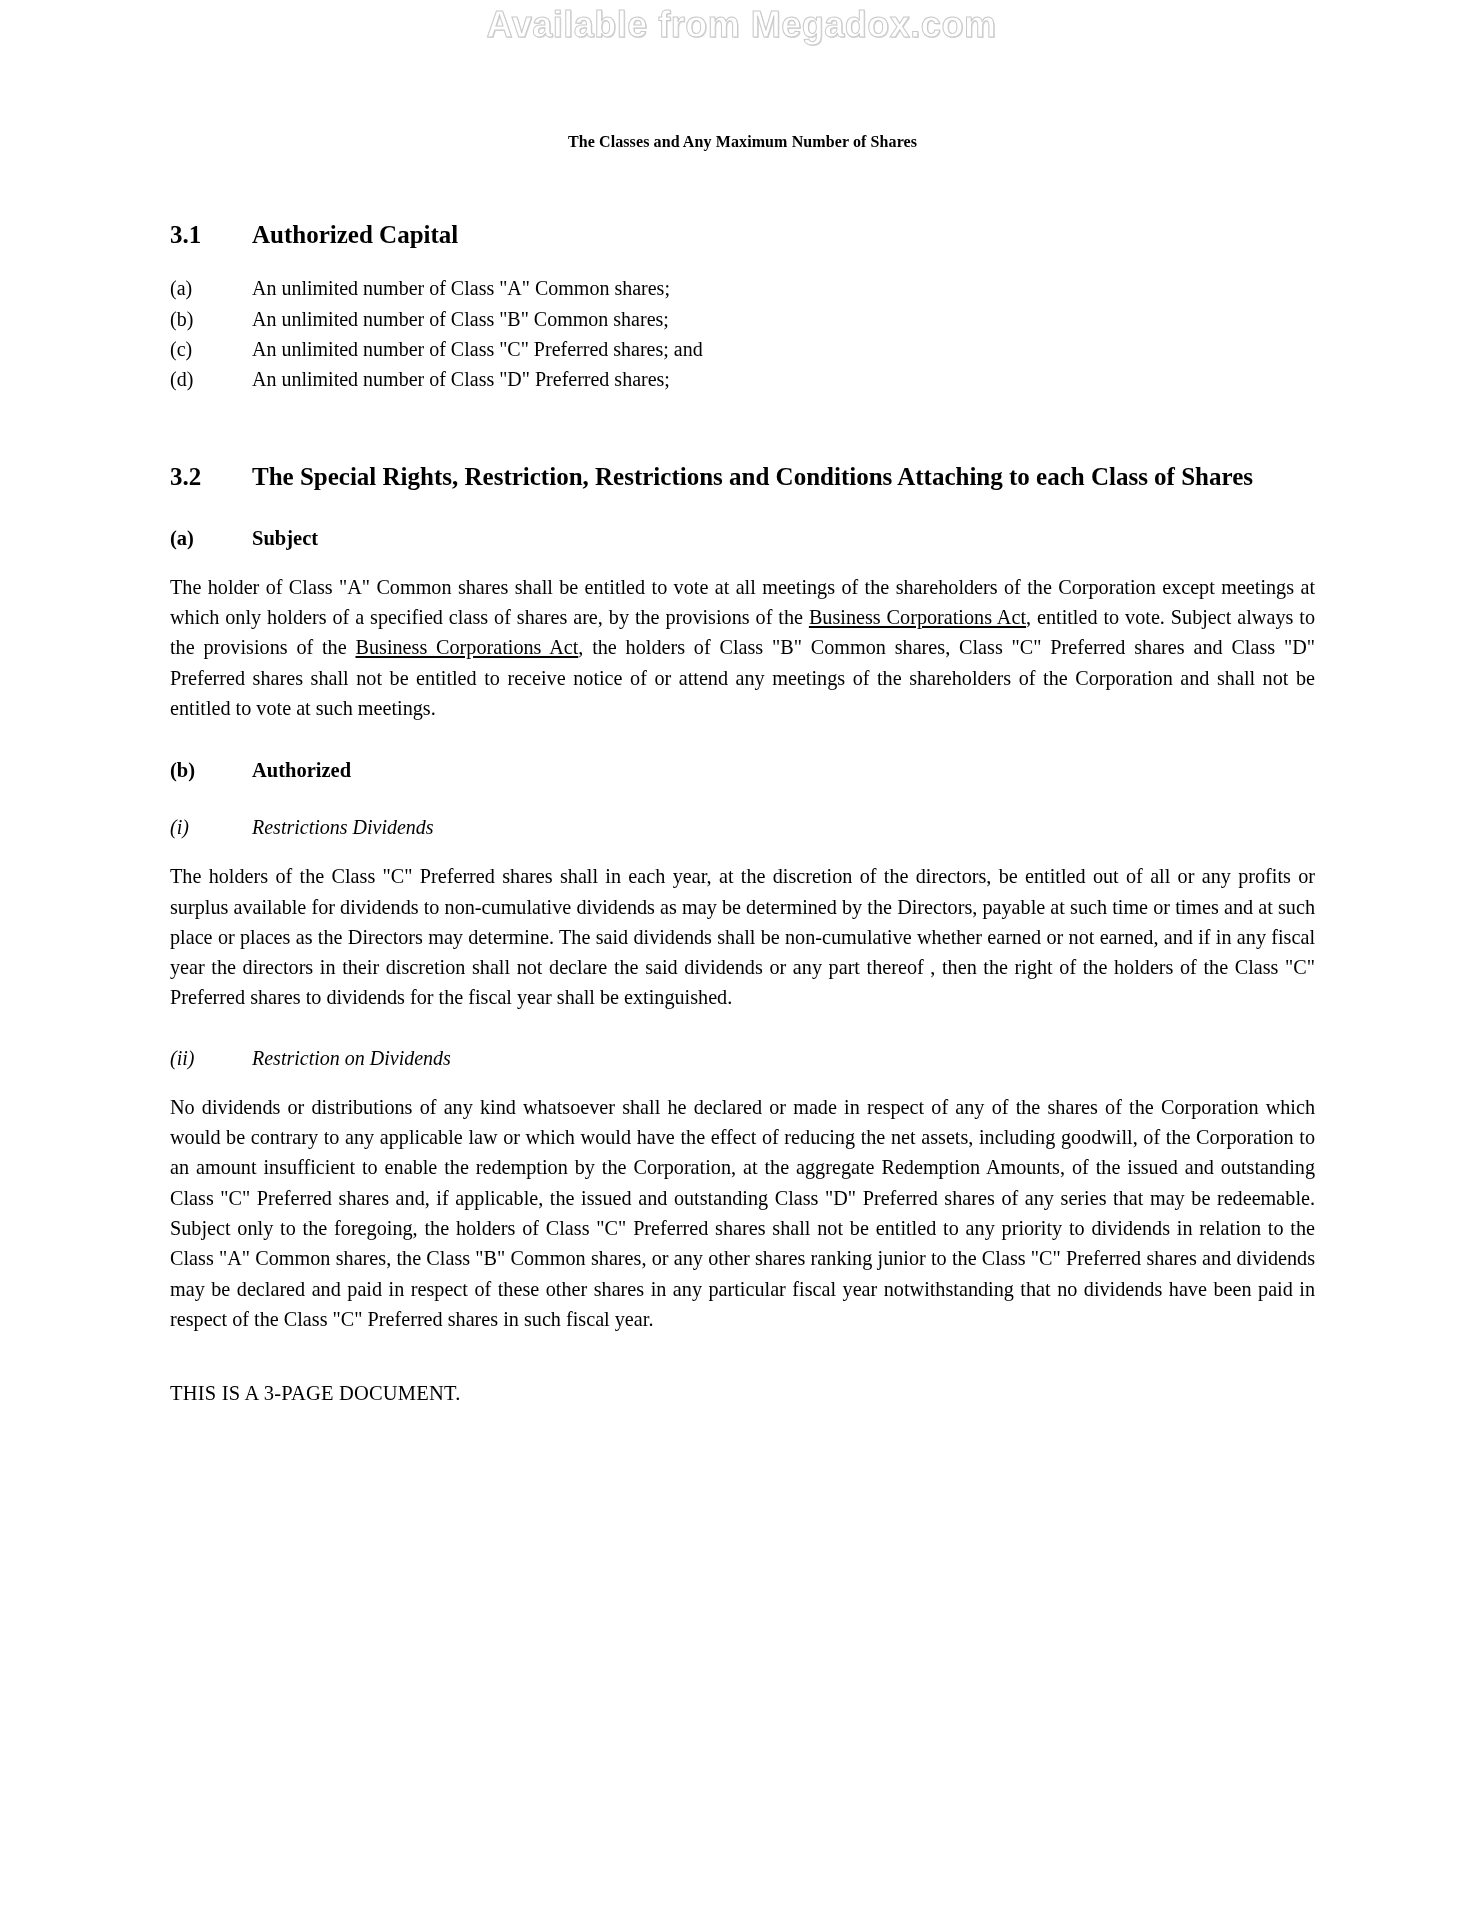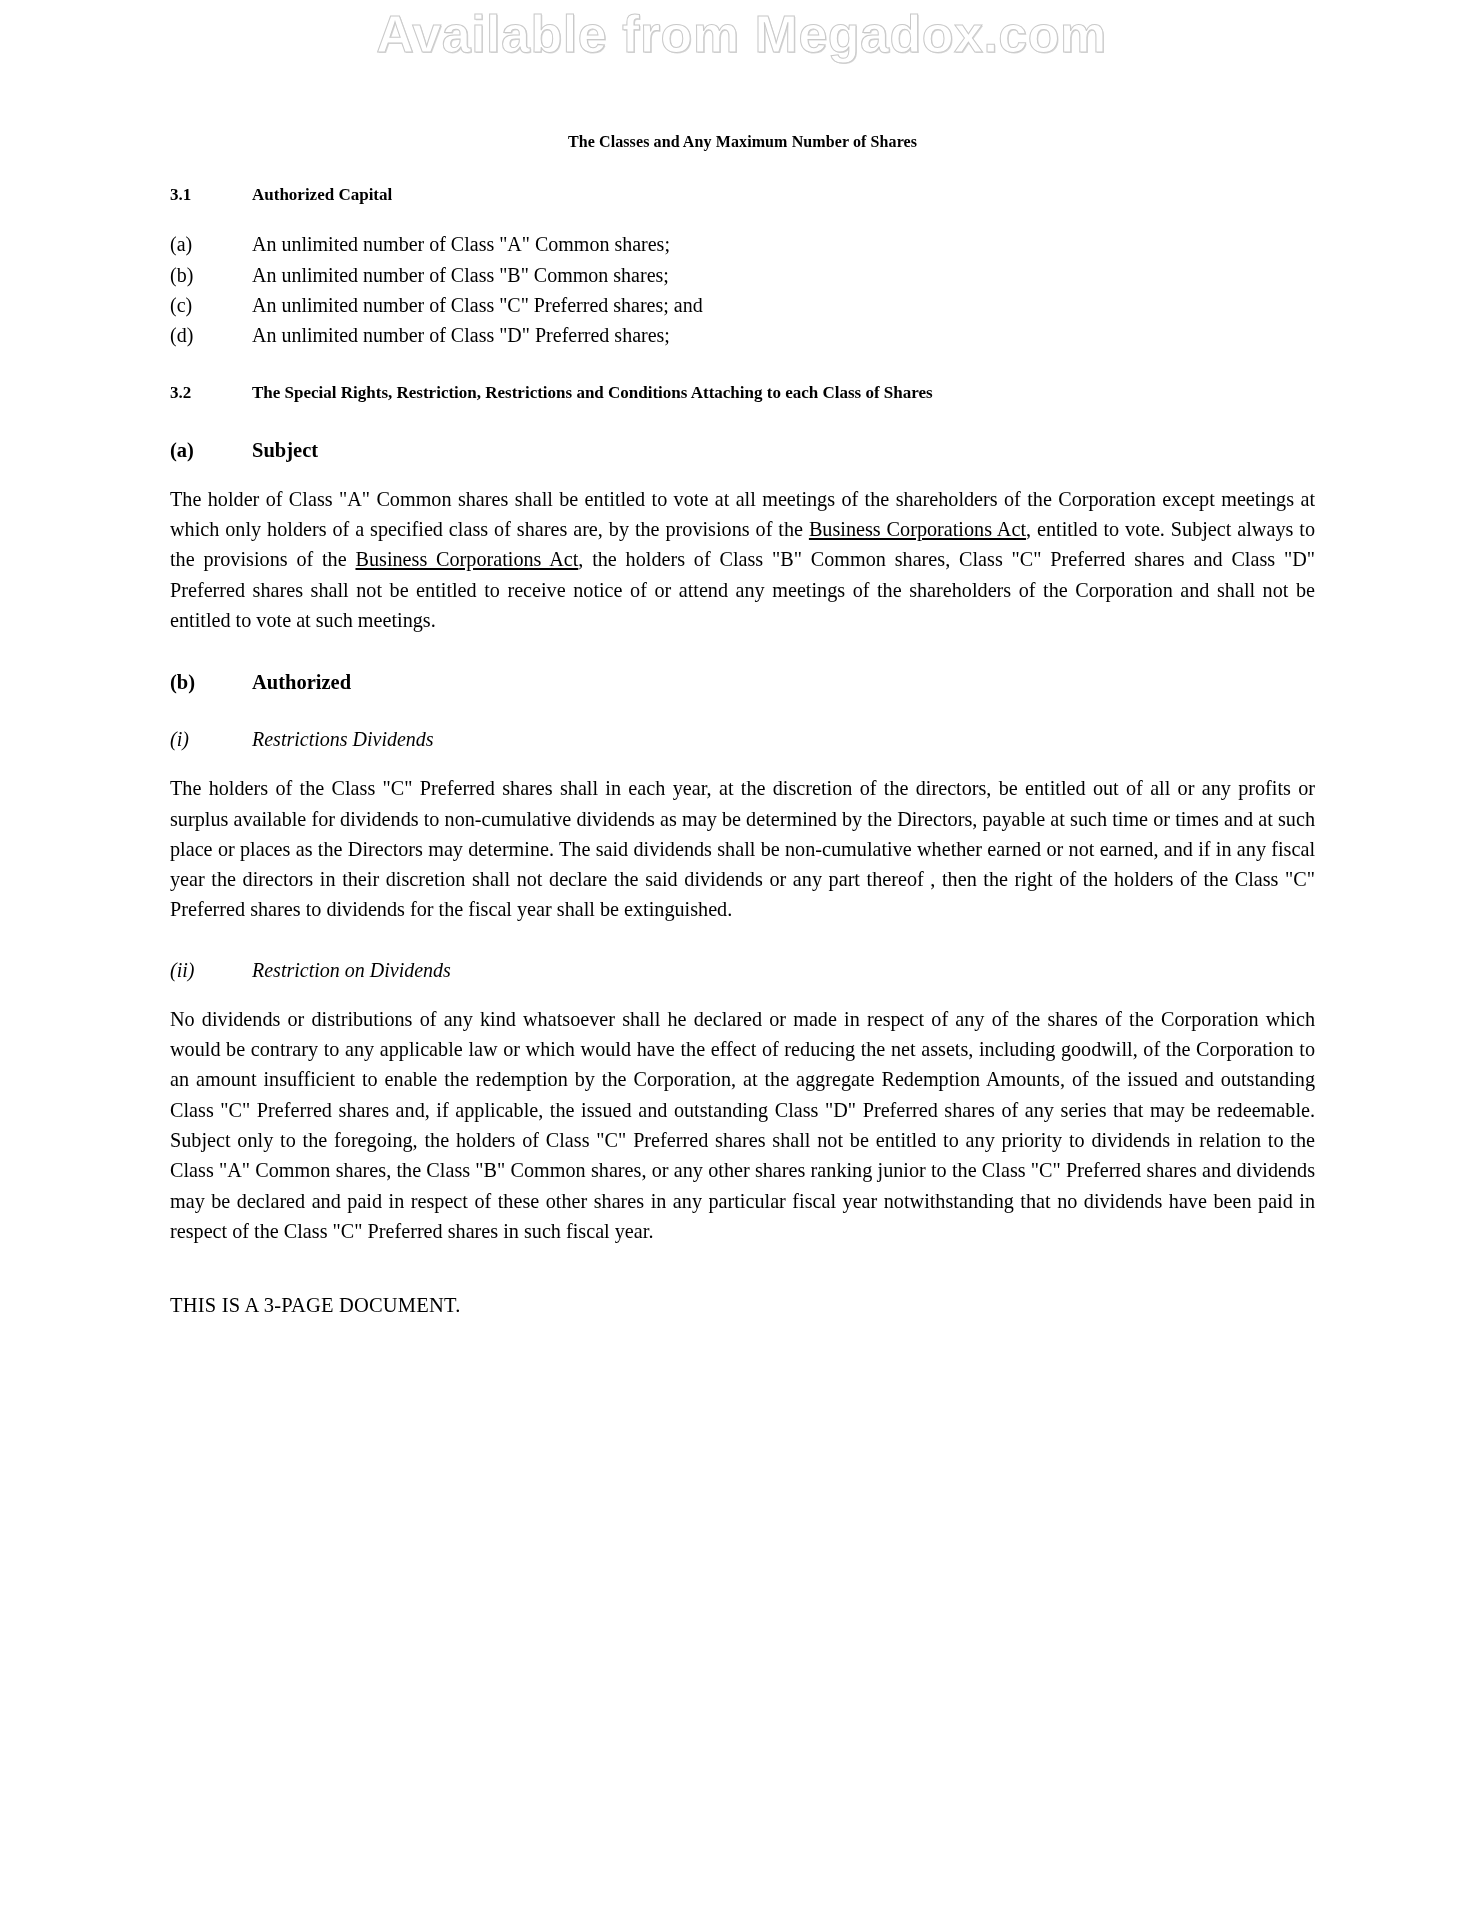--- a/index.html
+++ b/index.html
@@ -24,21 +24,21 @@
     background: #ffffff;
     box-sizing: border-box;
   }
   .watermark {
     position: absolute;
     top: 4px;
     left: 0;
     width: 1483px;
     text-align: center;
     font-family: "Liberation Sans", sans-serif;
-    font-size: 52px;
+    font-size: 36px;
     font-weight: bold;
     letter-spacing: 0.5px;
     color: #ffffff;
     -webkit-text-stroke: 1px #c9c9c9;
     text-shadow: 1px 1px 0 #d8d8d8;
     user-select: none;
   }
   .content {
     position: absolute;
     left: 170px;
@@ -51,22 +51,22 @@
     font-size: 16px;
     line-height: 1.45;
     margin: 0 0 0 0;
     letter-spacing: 0.1px;
   }
   .doc-title .line2 { display: block; }
 
   .section-head {
     display: flex;
     font-weight: bold;
-    font-size: 17px;
-    margin-top: 32px;
+    font-size: 25px;
+    margin-top: 68px;
   }
   .section-head .num { width: 82px; flex: 0 0 82px; }
   .section-head .txt { flex: 1; }
 
   .item-list { margin-top: 24px; }
   .item-row {
     display: flex;
     font-size: 20px;
     line-height: 1.52;
   }

